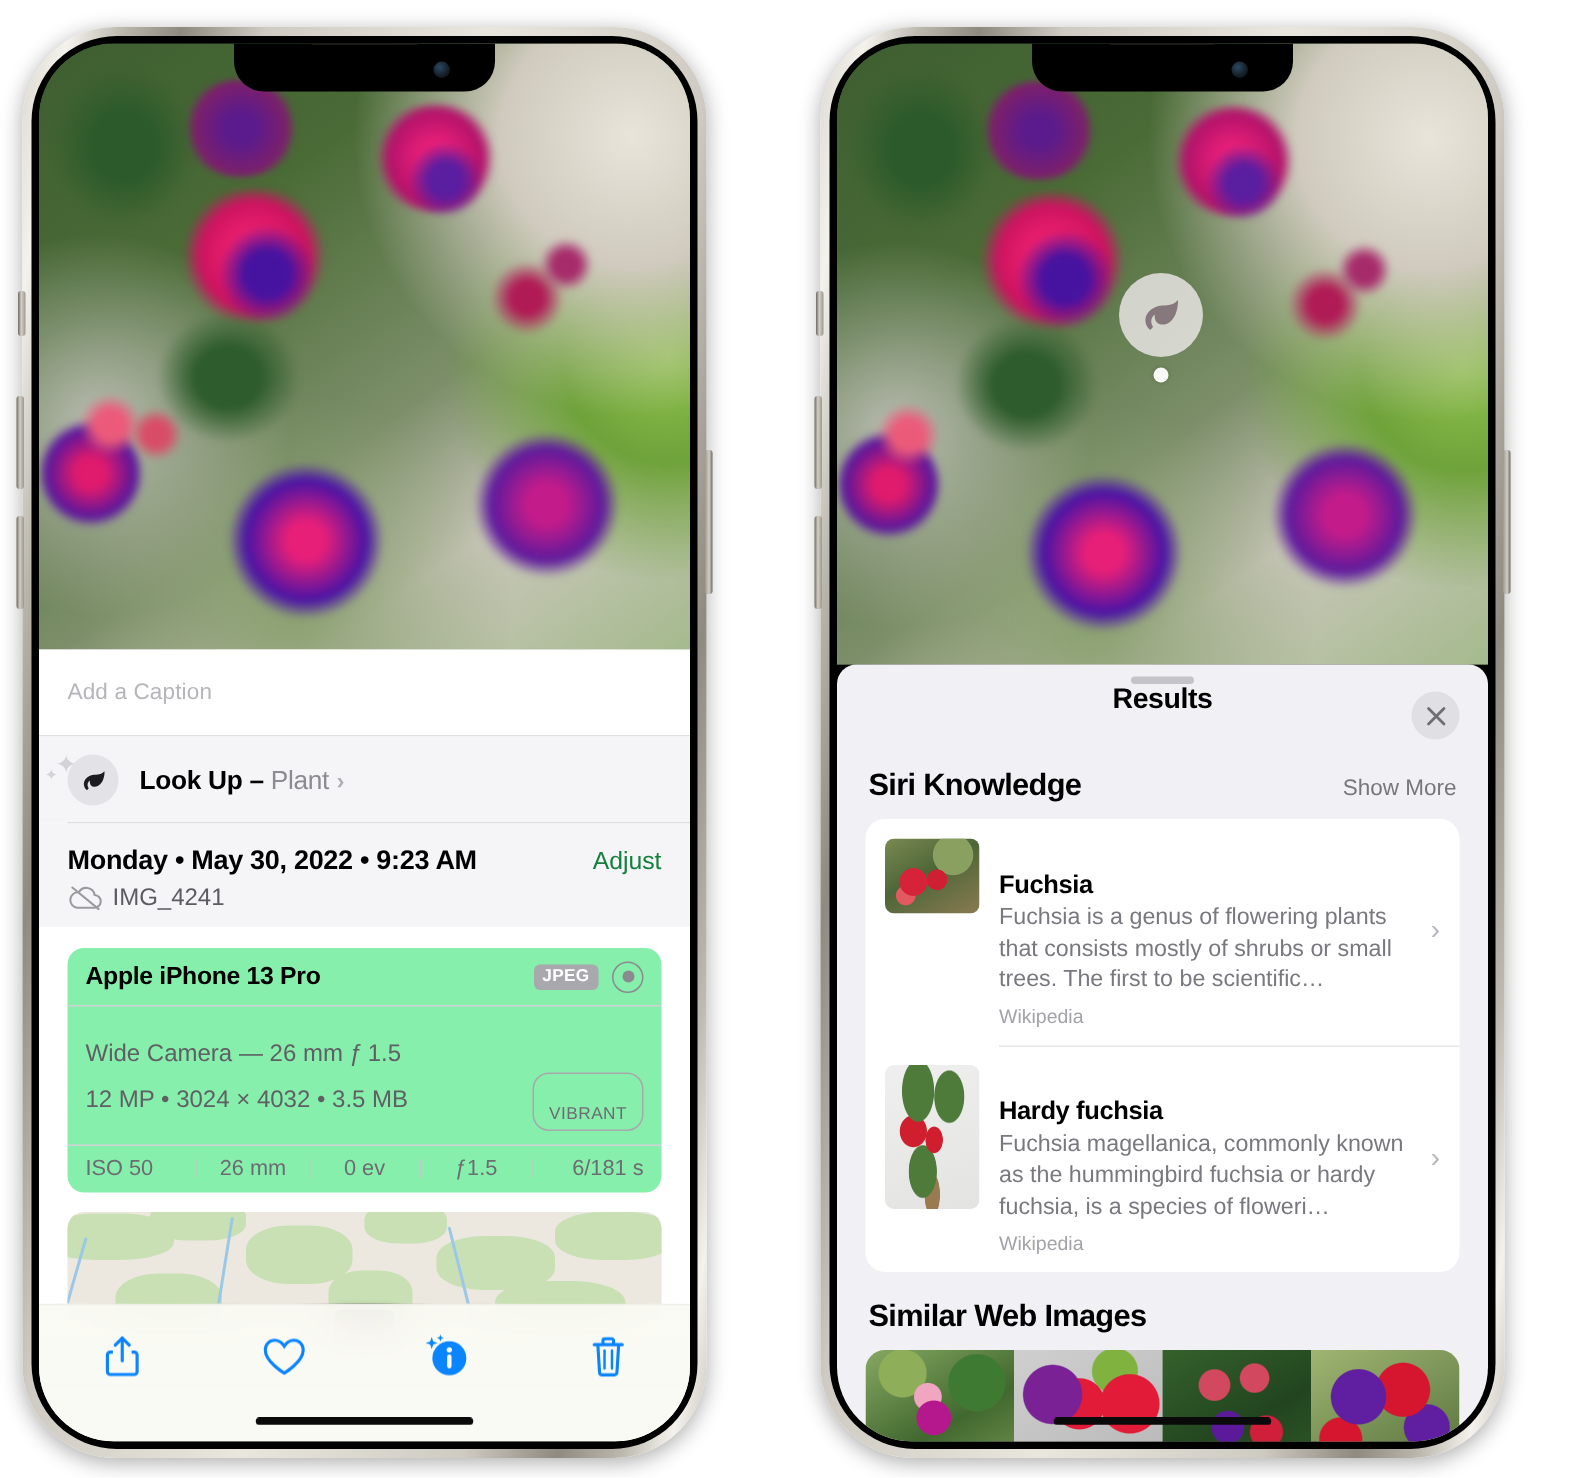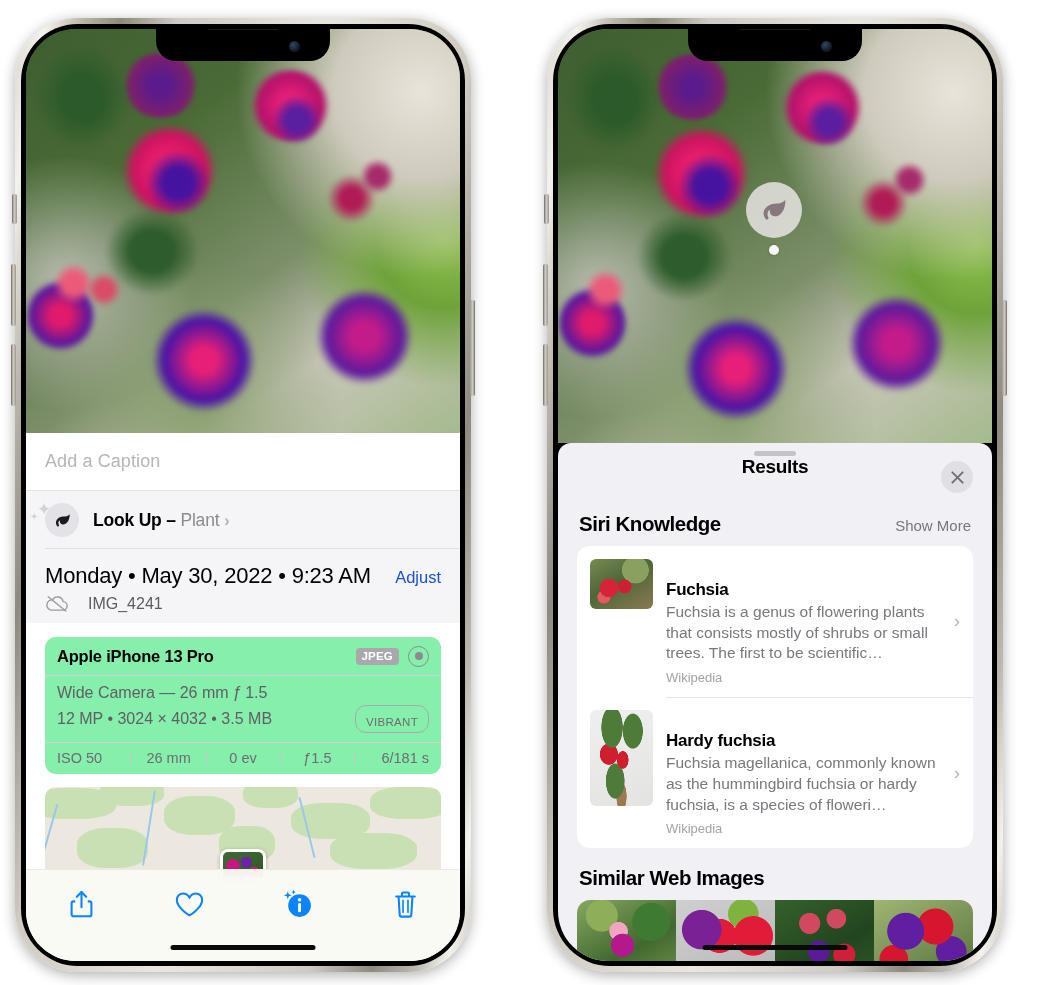--- a/index.html
+++ b/index.html
@@ -70,21 +70,21 @@
   .photo .lay { position: absolute; inset: -4%; filter: blur(0.4px); }
   .blob { position: absolute; border-radius: 50%; }
 
   
   .sheet { position: absolute; left:0; right:0; bottom:0; background: #fff; }
   .caption-row {
     height: 58px; display:flex; align-items:center;
     padding: 0 19px; background:#fff;
     border-bottom: 0.6px solid #e0e0e2;
   }
-  .caption-ph { font-size: 18px; color: #b5b5ba; letter-spacing: .1px; }
+  .caption-ph { font-size: 15px; color: #b5b5ba; letter-spacing: .1px; }
 
   .lookup-row {
     background: #f5f4f7;
     padding: 12px 19px 11px 19px;
     display:flex; align-items:center; gap: 14px;
     position: relative;
   }
   .leaf-badge {
     width: 34px; height: 34px; border-radius: 50%;
     background: #e3e2e6;
@@ -93,23 +93,23 @@
   }
   .sparkle { position:absolute; color:#d3d2d7; }
   .lookup-text { font-size: 17.5px; color:#000; font-weight: 700; letter-spacing: -.2px;}
   .lookup-text .sub { color:#8b8b90; font-weight: 400; }
   .chev-sm { color:#b0b0b6; font-size: 16px; margin-left:5px; }
 
   .sep { height: .6px; background: #dfdfe2; margin-left: 19px; }
 
   .meta { background:#f5f4f7; padding: 14px 19px 10px 19px; }
   .meta-top { display:flex; justify-content:space-between; align-items:baseline; }
-  .meta-date { font-size: 22px; font-weight: 400; color:#000; letter-spacing:-.2px; }
-  .adjust { font-size: 16.5px; color:#1d4ed8; font-weight: 400;}
-  .meta-file { display:flex; align-items:center; gap:19px; margin-top: 6px; }
+  .meta-date { font-size: 18px; font-weight: 700; color:#000; letter-spacing:-.2px; }
+  .adjust { font-size: 16.5px; color:#15803d; font-weight: 400;}
+  .meta-file { display:flex; align-items:center; gap:6px; margin-top: 6px; }
   .meta-file .fn { font-size:16px; color:#5b5b60; }
 
   .exif {
     margin: 14px 19px 0 19px;
     background:#86efac; border-radius: 11px; overflow:hidden;
     font-size: 15px; color:#5f5f64;
   }
   .exif-hdr {
     display:flex; align-items:center; justify-content:space-between;
     padding: 9px 12px 8px 12px; border-bottom:.6px solid #d3d2d7;
@@ -117,27 +117,27 @@
   .exif-hdr .t { font-size:16.5px; color:#000; font-weight:700; letter-spacing:-.2px;}
   .tag-jpeg {
     background:#a9a8ad; color:#fff; font-size:11.5px; font-weight:700;
     padding: 2px 6px 3px; border-radius:4px; letter-spacing:.2px;
   }
   .lens-ico {
     width:21px; height:21px; border-radius:50%;
     border:1.6px solid #8b8a90; display:flex; align-items:center; justify-content:center;
   }
   .lens-ico i { width:8px;height:8px;border-radius:50%;background:#8b8a90; display:block;}
-  .exif-mid { padding: 8px 12px 9px 12px; border-bottom:.6px solid #d3d2d7; }
+  .exif-mid { padding: 8px 12px 9px 12px; border-bottom:.6px solid #d3d2d7;margin-top:15px; }
   .exif-mid .l1 { font-size:16px; color:#5f5f64; }
   .exif-mid .l2row { display:flex; justify-content:space-between; align-items:center; margin-top:3px;}
   .exif-mid .l2 { font-size:16px; color:#5f5f64; }
   .tag-vibrant {
     border:1.1px solid #a9a8ad; color:#6d6c72; font-size:11.5px;
-    padding: 10px 10px 4px; border-radius:11px; letter-spacing:.3px;
+    padding: 21px 10px 4px; border-radius:11px; letter-spacing:.3px;
   }
   .exif-bot { display:flex; padding: 7px 12px 8px 12px; }
   .exif-bot .c { flex:1; text-align:center; font-size:14.5px; color:#6d6c72; position:relative;}
   .exif-bot .c:first-child { text-align:left; }
   .exif-bot .c:last-child { text-align:right; }
   .exif-bot .c + .c::before {
     content:""; position:absolute; left:0; top:2px; bottom:2px; width:.8px; background:#c6c5ca;
   }
 
   .map {

